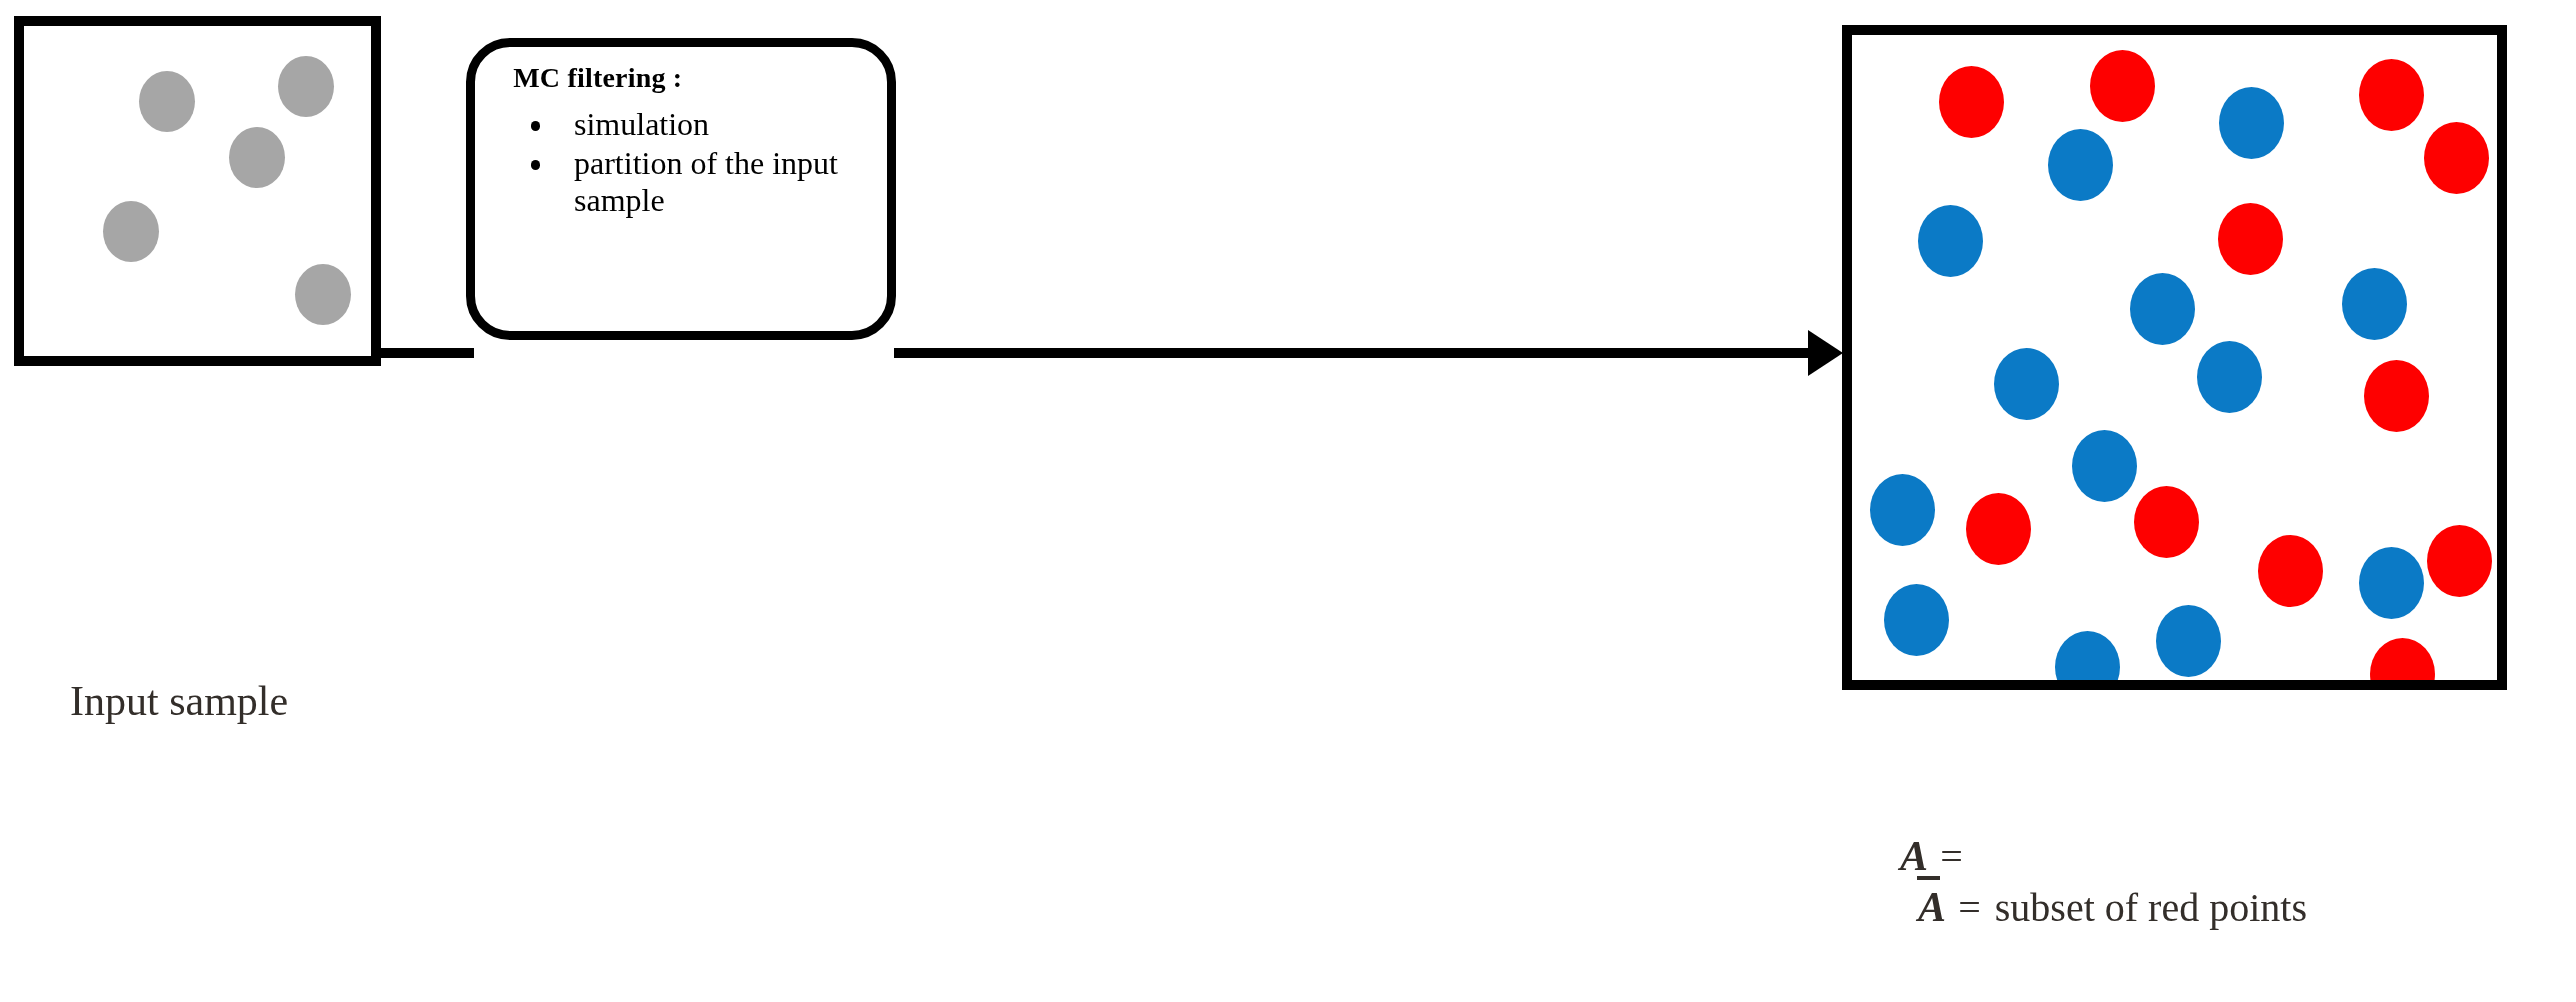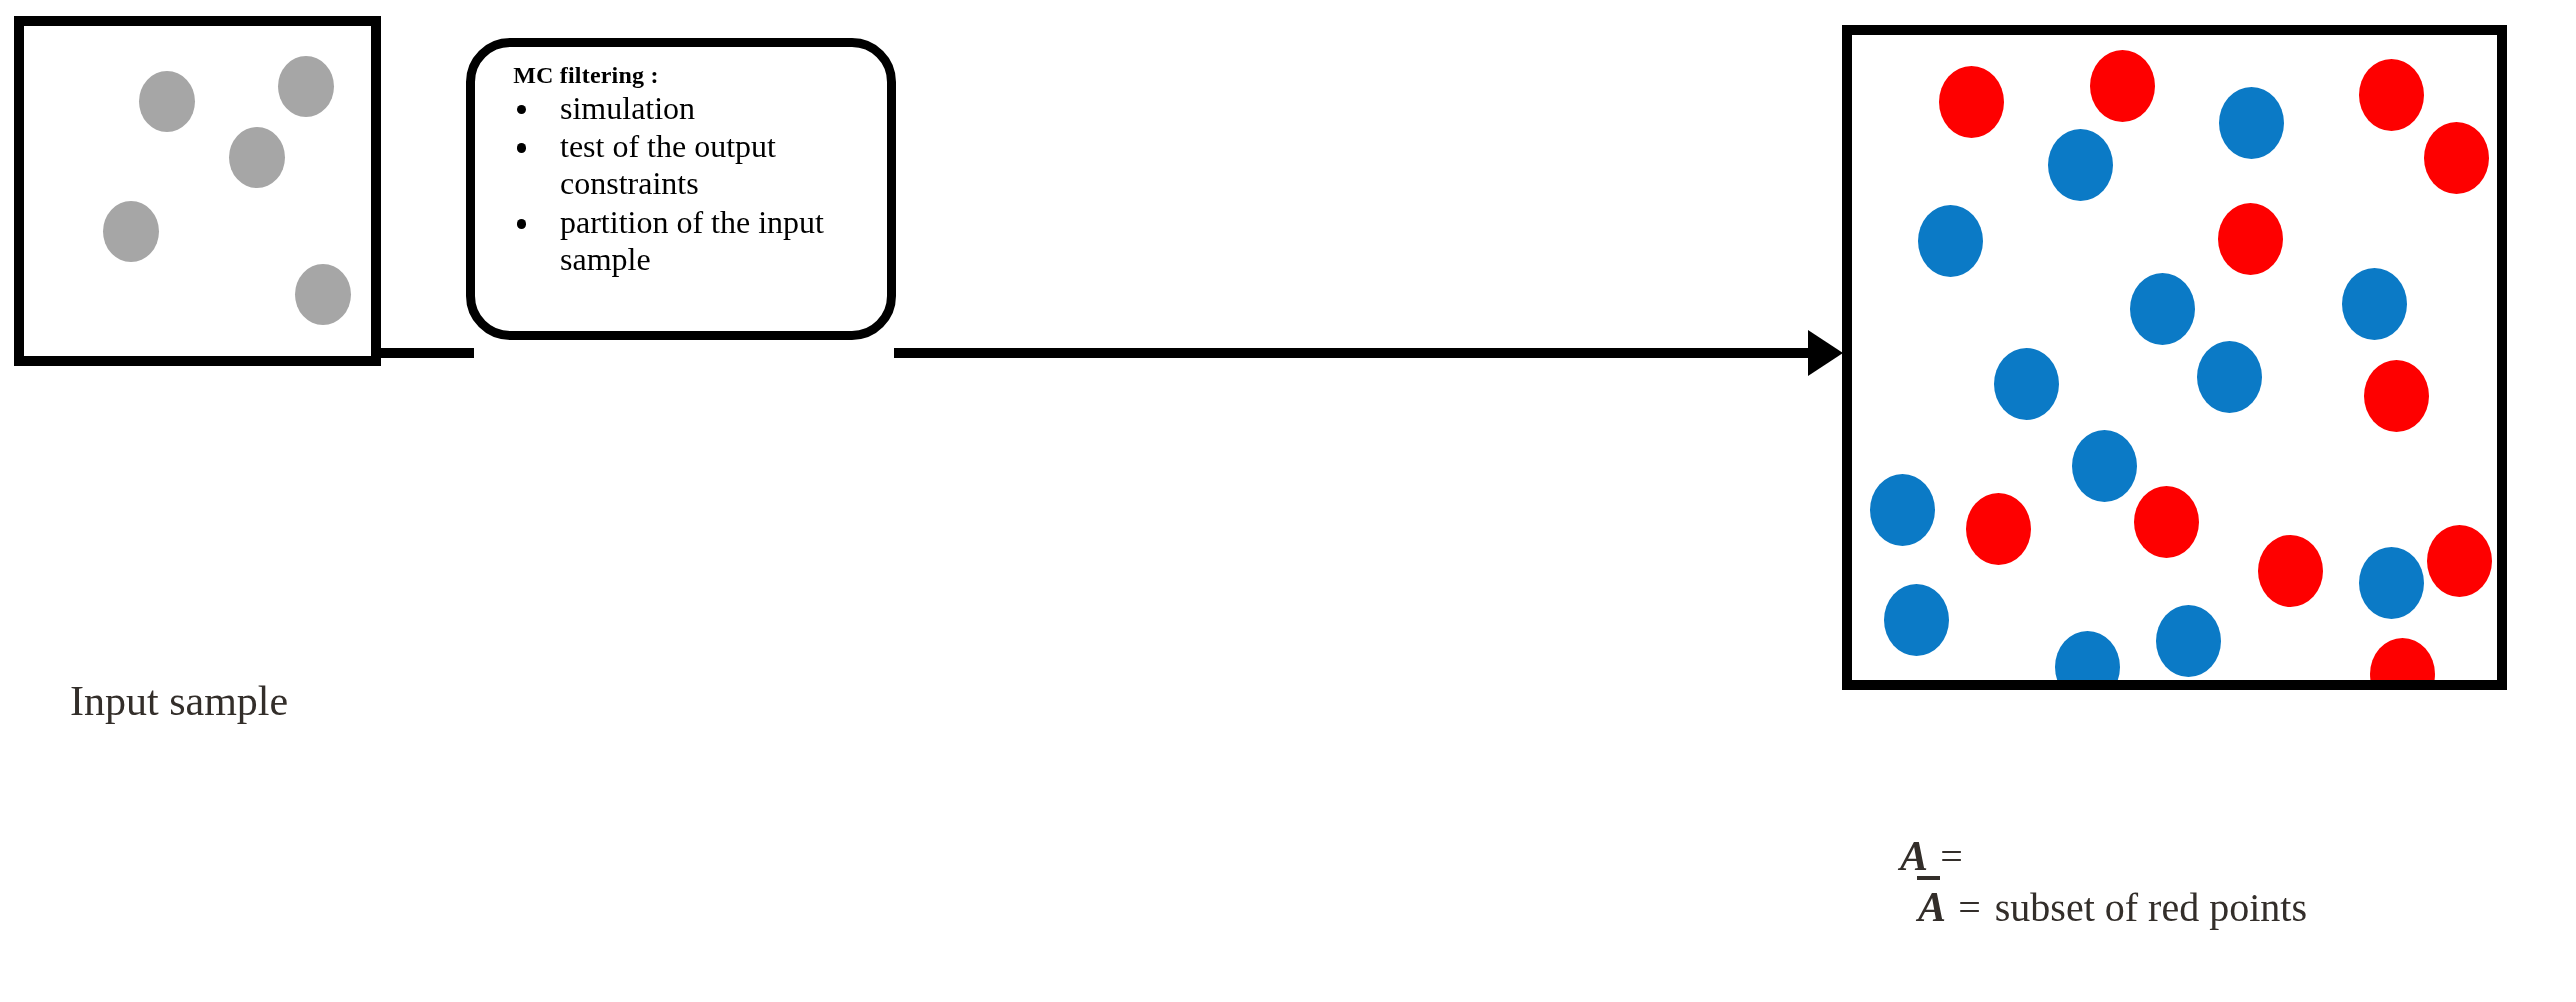--- a/index.html
+++ b/index.html
@@ -46,29 +46,29 @@
     width: 430px;
     height: 302px;
     border: 9.6px solid #000000;
     border-radius: 44px;
     box-sizing: border-box;
     background: #ffffff;
     padding: 15.7px 17.5px 0 26px;
   }
   #process-title {
     font-weight: bold;
-    font-size: 24px;
+    font-size: 28px;
     line-height: 1.05;
     color: #000000;
     margin: 0 0 1.7px 12.2px;
     letter-spacing: 0.2px;
   }
   #process-list {
     list-style: none;
-    margin: 0;
+    margin: 14px;
     padding: 0;
   }
   #process-list li {
     position: relative;
     font-size: 32px;
     line-height: 1.16;
     color: #000000;
     padding-left: 59px;
     margin-top: 1.7px;
   }
@@ -162,24 +162,20 @@
   <div class="caption" id="input-caption">Input sample</div>
 
   <div class="conn-line" style="left:376px; top:348px; width:98px; height:9.6px;"></div>
 
   <div id="process-box">
     <div id="process-title">MC filtering :</div>
     <ul id="process-list">
       <li>
         <span class="bullet"></span>
         <span>simulation</span>
-      </li>
-      <li>
-        <span class="bullet"></span>
-        <span>test of the output constraints</span>
       </li>
       <li>
         <span class="bullet"></span>
         <span>partition of the input sample</span>
       </li>
     </ul>
   </div>
 
   <div class="conn-line" style="left:894px; top:348px; width:918px; height:9.6px;"></div>
   <div id="arrow-head" style="left:1808px; top:330px;"></div>

